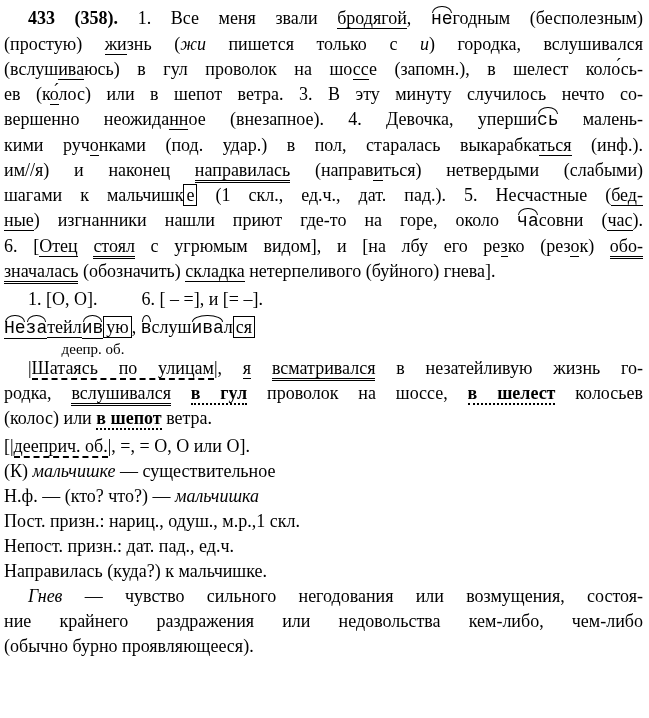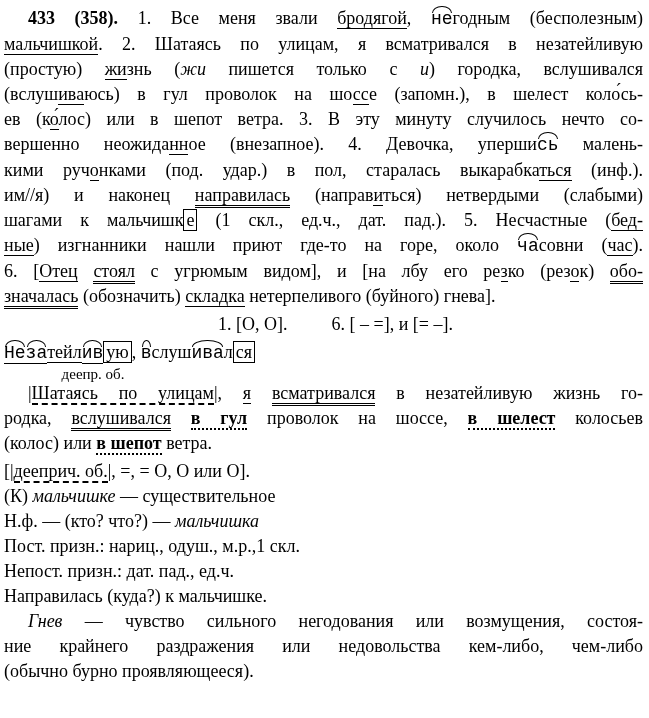--- a/index.html
+++ b/index.html
@@ -3,21 +3,21 @@
 <meta charset="utf-8">
 <style>
   html,body{margin:0;padding:0;background:#ffffff;}
   body{
     width:649px;height:718px;overflow:hidden;color:#000;
     font-family:"Liberation Serif","DejaVu Serif",serif;
     font-size:18px;line-height:25px;
   }
   #doc{padding:6px 6px 0 4px;}
   .line{min-height:25px;}
-  .line.indent{text-indent:24px;text-align:center;}
+  .line.indent{text-indent:24px;}
   .line.j{text-align:justify;text-align-last:justify;}
   .line.g4{margin-top:3px;}
   .line.g14{margin-top:15px;}
   .seg{}
   .b{font-weight:bold;}
   .i{font-style:italic;}
   .u-s{border-bottom:1px solid #000;}
   .u-d{border-bottom:3px double #000;text-align:right;}
   .u-dot{border-bottom:2px dotted #000;font-weight:bold;}
   .u-dash{border-bottom:2px dashed #000;}
@@ -34,21 +34,20 @@
     font-size:15px;line-height:10px;border:none;font-style:normal;
     white-space:nowrap;
   }
   .gap{margin-left:44px;}
 </style>
 </head>
 <body>
 
 <div id="doc">
     <div class="line indent j"><span class="seg b">433 (358).</span><span class="seg"> 1. Все меня звали </span><span class="seg u-s">бродягой</span><span class="seg">, </span><span class="seg arc">не</span><span class="seg">годным (бесполезным)</span></div>
-    <div class="line j"><span class="seg u-s">мальчишкой</span><span class="seg">. 2. Шатаясь по улицам, я всматривался в незатейливую</span></div>
     <div class="line j"><span class="seg">(простую) </span><span class="seg u-s">жи</span><span class="seg">знь (</span><span class="seg i">жи</span><span class="seg"> пишется только с </span><span class="seg i">и</span><span class="seg">) городка, вслушивался</span></div>
     <div class="line j"><span class="seg">(вслуш</span><span class="seg u-s">ива</span><span class="seg">юсь) в гул проволок на шо</span><span class="seg u-s">сс</span><span class="seg">е (запомн.), в шелест коло́сь-</span></div>
     <div class="line j"><span class="seg">ев (к</span><span class="seg u-s">о́</span><span class="seg">лос) или в шепот ветра. 3. В эту минуту случилось нечто со-</span></div>
     <div class="line j"><span class="seg">вершенно неожида</span><span class="seg u-s">нн</span><span class="seg">ое (внезапное). 4. Девочка, уперши</span><span class="seg arc">сь</span><span class="seg"> малень-</span></div>
     <div class="line j"><span class="seg">кими руч</span><span class="seg u-s">о</span><span class="seg">нками (под. удар.) в пол, старалась выкарабка</span><span class="seg u-s">ться</span><span class="seg"> (инф.).</span></div>
     <div class="line j"><span class="seg">им//я) и наконец </span><span class="seg u-d">направилась</span><span class="seg"> (направ</span><span class="seg u-s">и</span><span class="seg">ться) нетвердыми (слабыми)</span></div>
     <div class="line j"><span class="seg">шагами к мальчишк</span><span class="seg box">е</span><span class="seg"> (1 скл., ед.ч., дат. пад.). 5. Несчастные (</span><span class="seg u-s">бед-</span></div>
     <div class="line j"><span class="seg u-s">ные</span><span class="seg">) изгнанники нашли приют где-то на горе, около </span><span class="seg arc">ча</span><span class="seg">совни (</span><span class="seg u-s">час</span><span class="seg">).</span></div>
     <div class="line j"><span class="seg">6. [</span><span class="seg u-s">Отец</span><span class="seg"> </span><span class="seg u-d">стоял</span><span class="seg"> с угрюмым видом], и [на лбу его ре</span><span class="seg u-s">з</span><span class="seg">ко (рез</span><span class="seg u-s">о</span><span class="seg">к) </span><span class="seg u-d">обо-</span></div>
     <div class="line"><span class="seg u-d">значалась</span><span class="seg"> (обозначить) </span><span class="seg u-s">складка</span><span class="seg"> нетерпеливого (буйного) гнева].</span></div>

